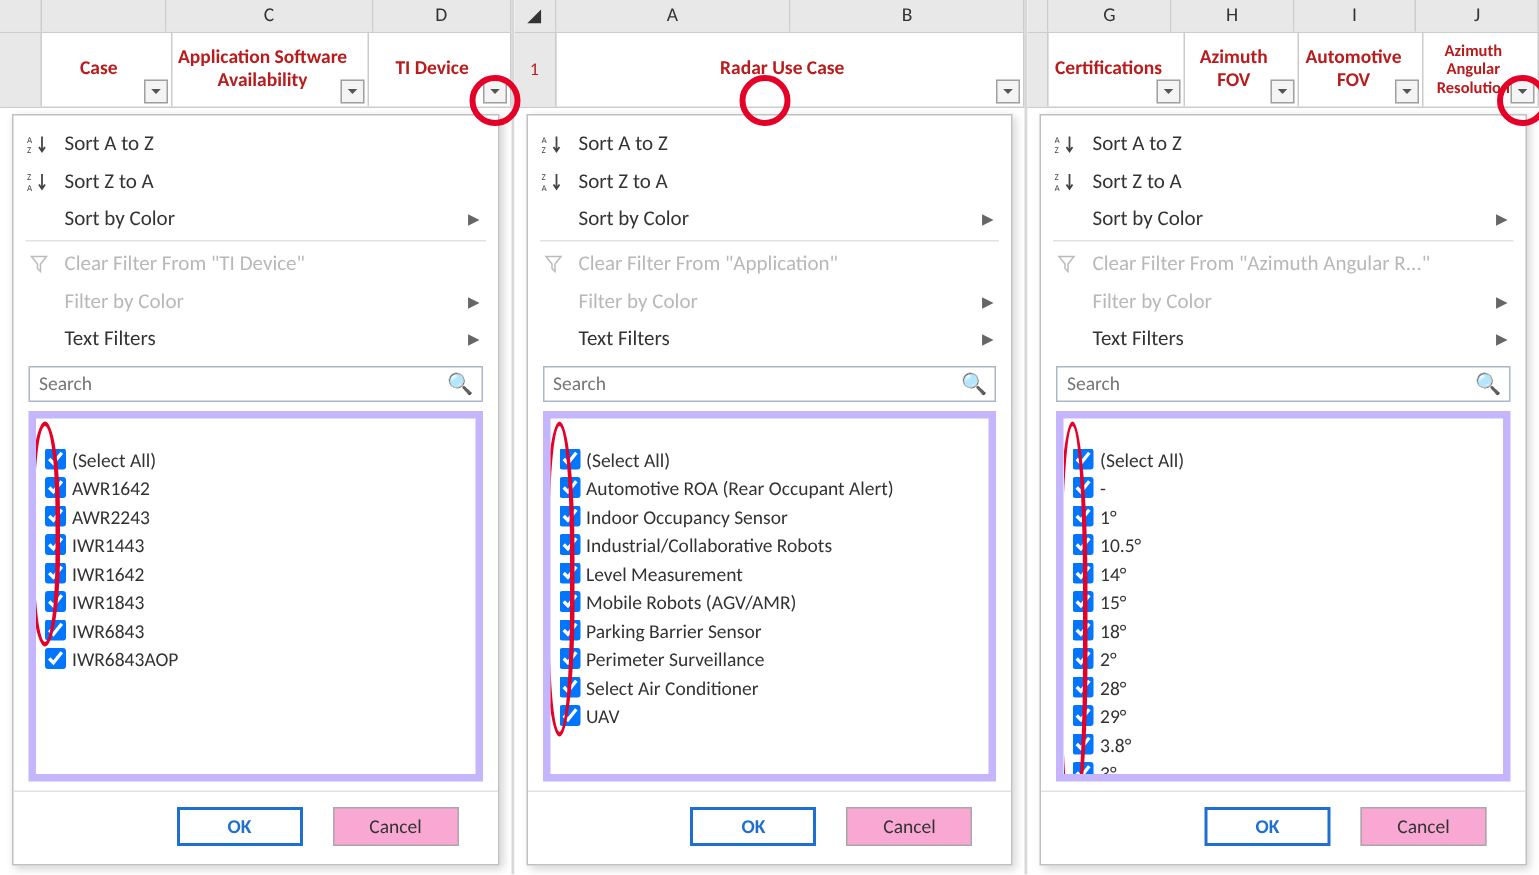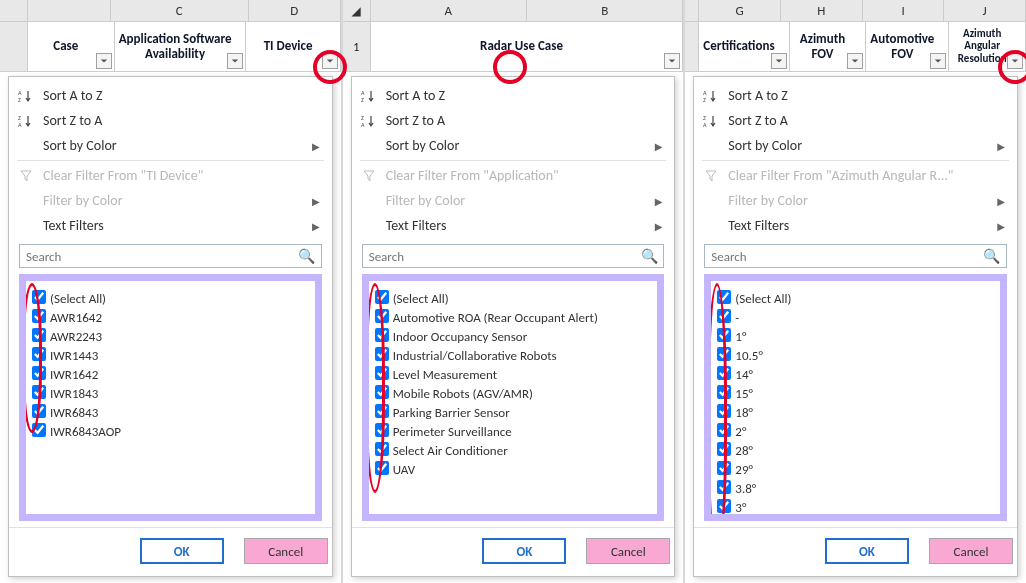--- a/index.html
+++ b/index.html
@@ -4,43 +4,43 @@
 <style>
   *{box-sizing:border-box;margin:0;padding:0;font-family:"Segoe UI",Calibri,Arial,sans-serif;}
   body{background:#fff;width:1026px;height:583px;overflow:hidden;}
   .wrap{display:flex;width:1026px;height:583px;}
   .pane{flex:1;border-right:2px solid #d8d8d8;position:relative;background:#fff;display:flex;flex-direction:column;}
   .pane:last-child{border-right:none;}
   
   .sheet-header{display:flex;background:#fff;border-bottom:1px solid #ccc;height:22px;font-size:13px;color:#333;}
   .rowhead-cell{width:28px;border-right:1px solid #ccc;background:#e8e8e8;display:flex;align-items:center;justify-content:center;font-size:12px;}
   .col-cell{flex:1;border-right:1px solid #ccc;display:flex;align-items:center;justify-content:center;background:#e8e8e8;font-weight:400;}
-  .header-row2{display:flex;height:50px;border-bottom:1px solid #ccc;font-size:13px;color:#0f172a;}
+  .header-row2{display:flex;height:50px;border-bottom:1px solid #ccc;font-size:13px;color:#b91c1c;}
   .h2-lead{width:28px;border-right:1px solid #ccc;background:#e8e8e8;display:flex;align-items:center;justify-content:center;font-size:12px;}
   .h2-cell{flex:1;border-right:1px solid #ccc;position:relative;display:flex;align-items:center;justify-content:center;text-align:center;padding:2px 14px 2px 4px;font-weight:600;line-height:1.1;}
   .filter-btn{position:absolute;right:2px;bottom:2px;width:16px;height:16px;border:1px solid #a0a0a0;background:#f4f4f4;display:flex;align-items:center;justify-content:center;font-size:10px;color:#555;}
   .filter-btn svg{width:8px;height:8px;}
   .red-ring{position:absolute;border:4px solid #e40026;border-radius:50%;pointer-events:none;z-index:5;}
   .red-oval{position:absolute;border:3px solid #e40026;border-radius:50%/50%;pointer-events:none;z-index:5;}
   
   .dropdown{position:absolute;left:8px;right:8px;top:76px;bottom:6px;border:1px solid #c0c0c0;background:#fff;box-shadow:2px 2px 6px rgba(0,0,0,.18);display:flex;flex-direction:column;font-size:14px;color:#333;}
   .pane3 .dropdown{top:76px;}
   .dd-body{flex:1;overflow:hidden;display:flex;flex-direction:column;padding:6px 0 0 0;}
   .dd-item{display:flex;align-items:center;padding:4px 12px 4px 34px;position:relative;cursor:default;min-height:22px;}
   .dd-item .arrow{position:absolute;right:12px;top:50%;transform:translateY(-50%);font-size:10px;color:#666;}
   .dd-item.disabled{color:#b8b8b8;}
   .dd-icon{position:absolute;left:8px;top:50%;transform:translateY(-50%);width:18px;height:16px;display:flex;align-items:center;justify-content:center;color:#555;}
   .dd-sep{height:1px;background:#e2e2e2;margin:2px 8px;}
   .search-row{margin:6px 10px 6px 10px;position:relative;}
   .search-row input{width:100%;height:24px;border:1px solid #a8b8c4;padding:2px 24px 2px 6px;font-size:13px;color:#888;}
   .search-row .mag{position:absolute;right:6px;top:50%;transform:translateY(-50%);color:#3a78c4;font-size:14px;}
-  .check-area{flex:1;margin:0 10px 6px 10px;border:7px solid #c4b5fd;overflow:auto;padding:8px 4px;position:relative;}
+  .check-area{flex:1;margin:0 10px 6px 10px;border:5px solid #c4b5fd;overflow:auto;padding:19px 4px;position:relative;}
   .chk{display:flex;align-items:center;padding:1px 2px 1px 20px;font-size:13px;position:relative;line-height:17px;}
   .chk input{position:absolute;left:2px;top:1px;width:14px;height:14px;}
-  .btn-row{display:flex;justify-content:flex-end;gap:20px;padding:10px 4px 12px 14px;border-top:1px solid #e2e2e2;}
+  .btn-row{display:flex;justify-content:flex-end;gap:20px;padding:10px 26px 12px 14px;border-top:1px solid #e2e2e2;}
   .btn{min-width:84px;height:26px;border:1px solid #a8a8a8;background:#f9a8d4;font-size:13px;display:flex;align-items:center;justify-content:center;}
   .btn.primary{border:2px solid #1f6fd0;background:#fff;color:#1f6fd0;font-weight:600;}
 </style>
 </head>
 <body>
 
 <div class="wrap">
 
   <div class="pane pane1">
     <div class="sheet-header">

